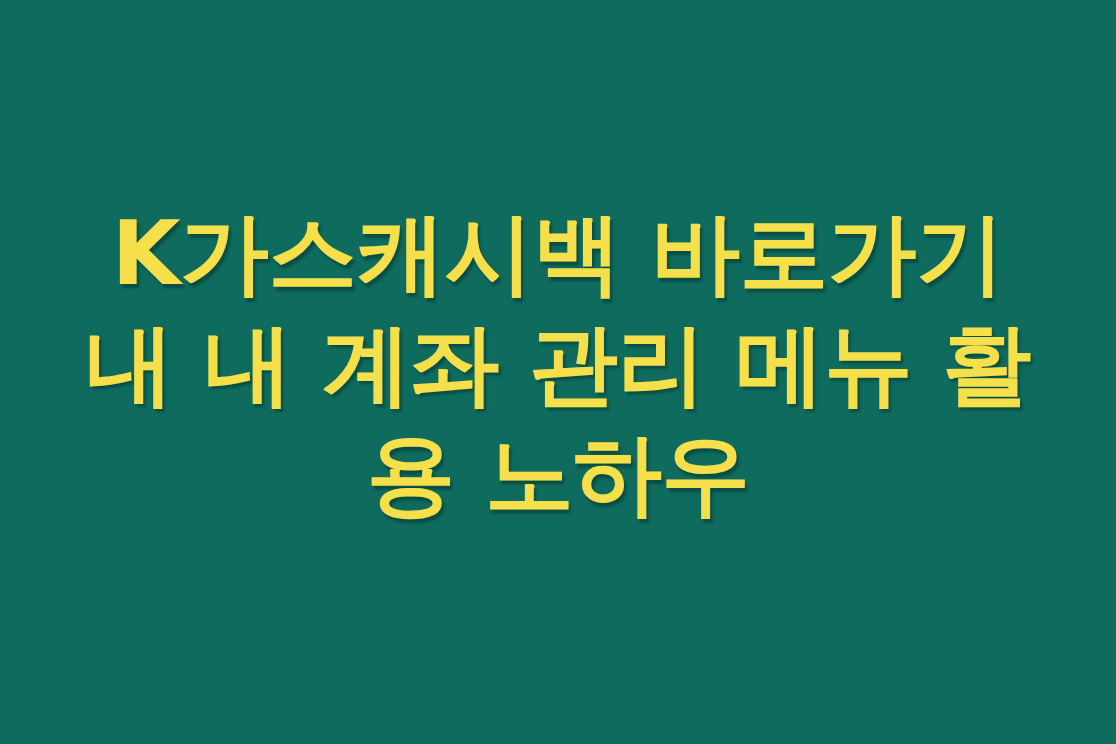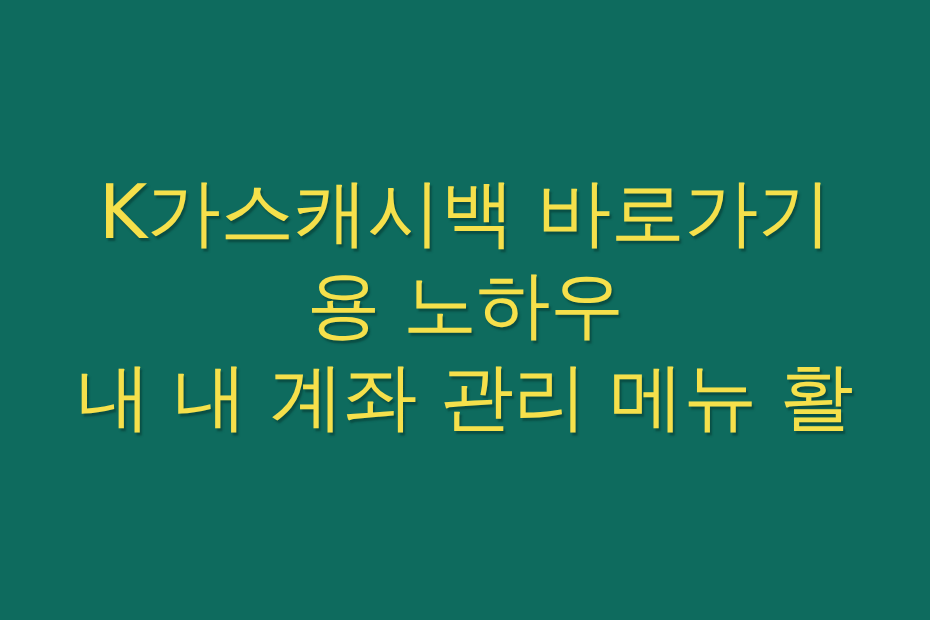--- a/index.html
+++ b/index.html
@@ -38,21 +38,21 @@
     padding: 0 24px;
     box-sizing: border-box;
     
     transform: translateY(-6px);
   }
 
   .headline-line {
     display: block;
     color: #F5E04B;
     font-family: "DejaVu Sans", "Liberation Sans", sans-serif;
-    font-weight: 400;
+    font-weight: 700;
     font-size: 74px;
     line-height: 92px;
     letter-spacing: -0.5px;
     white-space: nowrap;
     
     text-shadow: 2px 3px 2px rgba(6, 54, 47, 0.55);
   }
 
   .headline-line.line-1 { font-size: 74px; }
   .headline-line.line-2 { font-size: 74px; }
@@ -60,19 +60,19 @@
 </style>
 </head>
 <body>
 
 <div id="banner" style="background: rgb(14, 107, 94);">
 
   <div id="headline">
 
     <span class="headline-line line-1" style="color: rgb(245, 224, 75);">K가스캐시백 바로가기</span>
 
+    <span class="headline-line line-2" style="color: rgb(245, 224, 75);">내 내 계좌 관리 메뉴 활</span>
+
     <span class="headline-line line-3" style="color: rgb(245, 224, 75);">용 노하우</span>
-
-    <span class="headline-line line-2" style="color: rgb(245, 224, 75);">내 내 계좌 관리 메뉴 활</span>
 
   </div>
 
 </div>
 
 </body></html>

